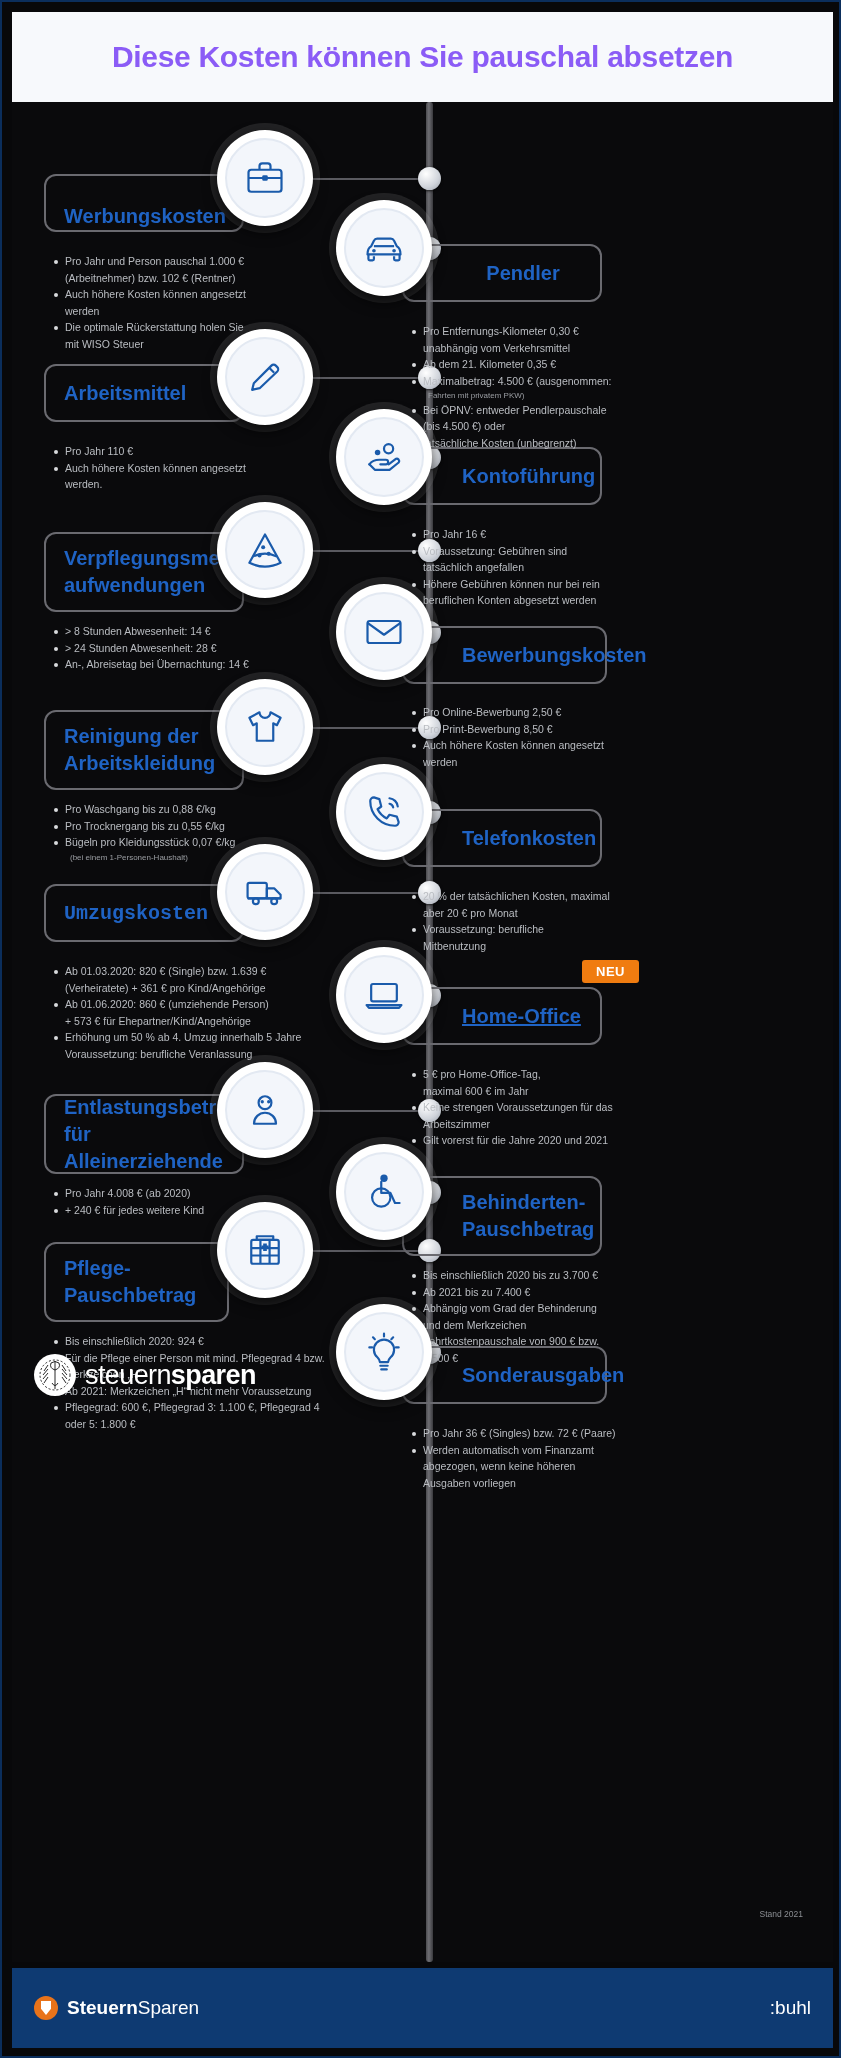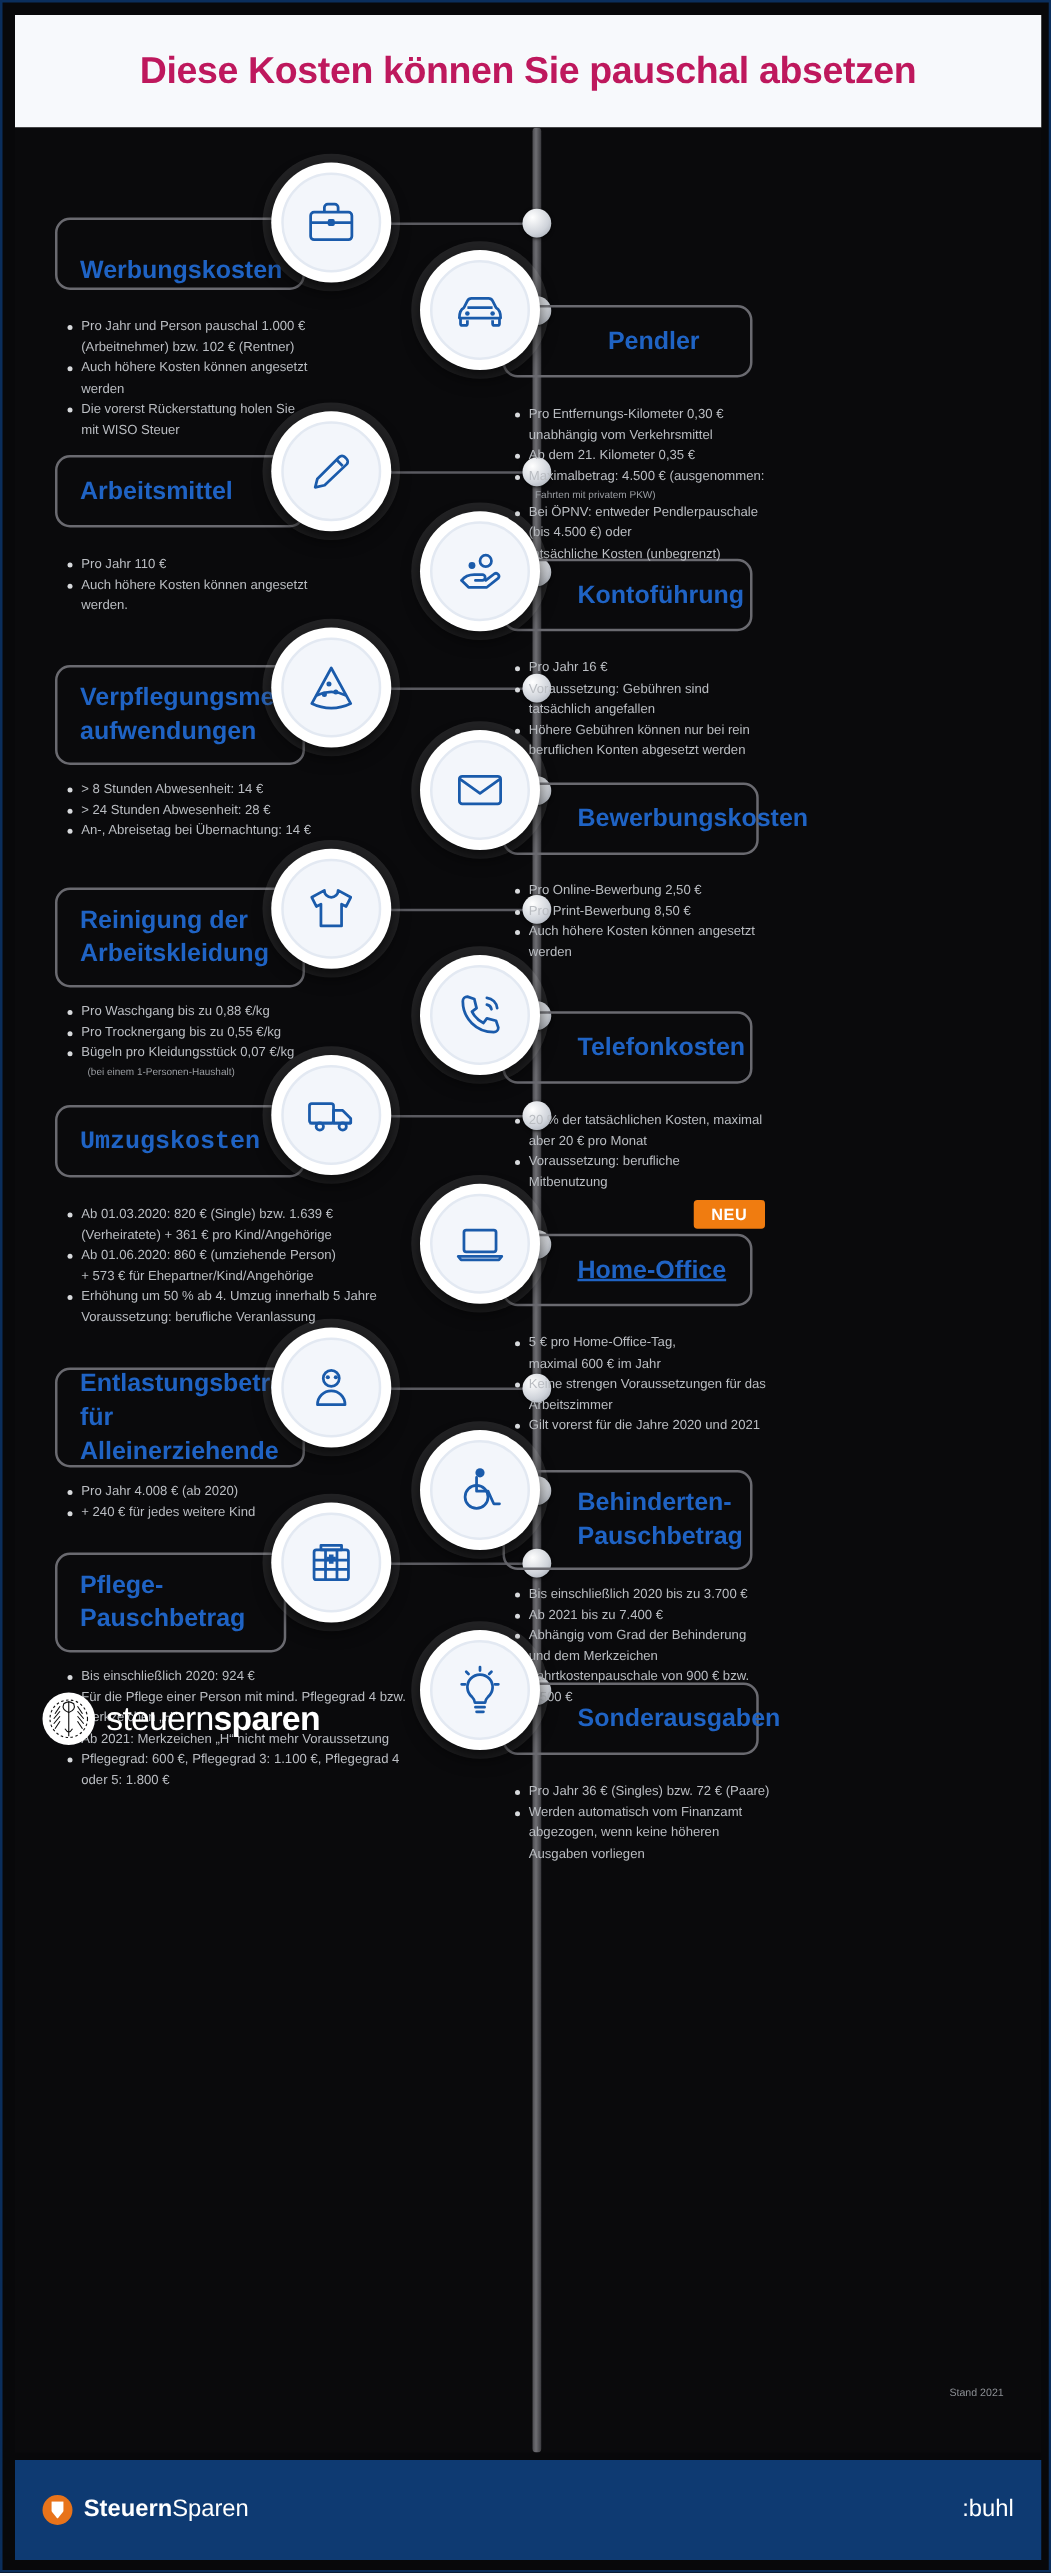--- a/index.html
+++ b/index.html
@@ -21,21 +21,21 @@
   #header {
     position: absolute;
     left: 10px; top: 10px;
     width: 821px; height: 90px;
     background: #f7f9fc;
     display: flex;
     align-items: center;
     justify-content: center;
   }
   #header h1 {
-    color: #be185d;
+    color: #8b5cf6;
     font-size: 30px;
     font-weight: bold;
     letter-spacing: -0.3px;
     text-align: center;
   }
 
   
   #canvas {
     position: absolute;
     left: 10px; top: 100px;
@@ -273,21 +273,21 @@
             <rect x="21" y="21" width="6" height="6" rx="1.4" fill="#1a5bab"></rect>
           </svg>
         </div>
       </div>
       <div class="bullets" style="left: 40px; top: 152px; width: 300px;">
         <ul>
           <li>Pro Jahr und Person pauschal 1.000 €</li>
           <li class="cont">(Arbeitnehmer) bzw. 102 € (Rentner)</li>
           <li>Auch höhere Kosten können angesetzt</li>
           <li class="cont">werden</li>
-          <li>Die vorerst Rückerstattung holen Sie</li>
+          <li>Die optimale Rückerstattung holen Sie</li>
           <li class="cont">mit WISO Steuer</li>
         </ul>
       </div>
       <div class="title-box right" style="left: 390px; top: 142px; width: 200px; height: 58px; justify-content: center;">
         <div class="t" style="white-space: pre-line;">Pendler</div>
       </div>
       <div class="node-circle" style="left: 324px; top: 98px;">
         <div class="inner">
           <svg viewBox="0 0 48 48">
             <g fill="none" stroke="#1a5bab" stroke-width="2.4" stroke-linejoin="round">
@@ -583,21 +583,21 @@
       <div class="bullets" style="left: 398px; top: 1324px; width: 290px;">
         <ul>
           <li>Pro Jahr 36 € (Singles) bzw. 72 € (Paare)</li>
           <li>Werden automatisch vom Finanzamt</li>
           <li class="cont">abgezogen, wenn keine höheren</li>
           <li class="cont">Ausgaben vorliegen</li>
         </ul>
       </div>
     </div>
 
-  <div id="neu-badge" style="left: 543px; top: 858px;">NEU</div>
+  <div id="neu-badge" style="left: 570px; top: 858px;">NEU</div>
 
   <div id="logo">
     <span class="eagle">
       <svg viewBox="0 0 34 36" xmlns="http://www.w3.org/2000/svg">
         <g fill="none" stroke="#111" stroke-width="0.9">
           <circle cx="17" cy="18" r="15" stroke-dasharray="2 2"></circle>
           <path d="M17 4 L17 32 M10 8 L6 14 M10 12 L5 18 M10 16 L5 22 M10 20 L6 26
                    M24 8 L28 14 M24 12 L29 18 M24 16 L29 22 M24 20 L28 26"></path>
           <path d="M13 6 q4 -3 8 0 q2 5 -4 7 q-6 -2 -4 -7 z"></path>
           <path d="M14 26 q3 5 6 0"></path>

